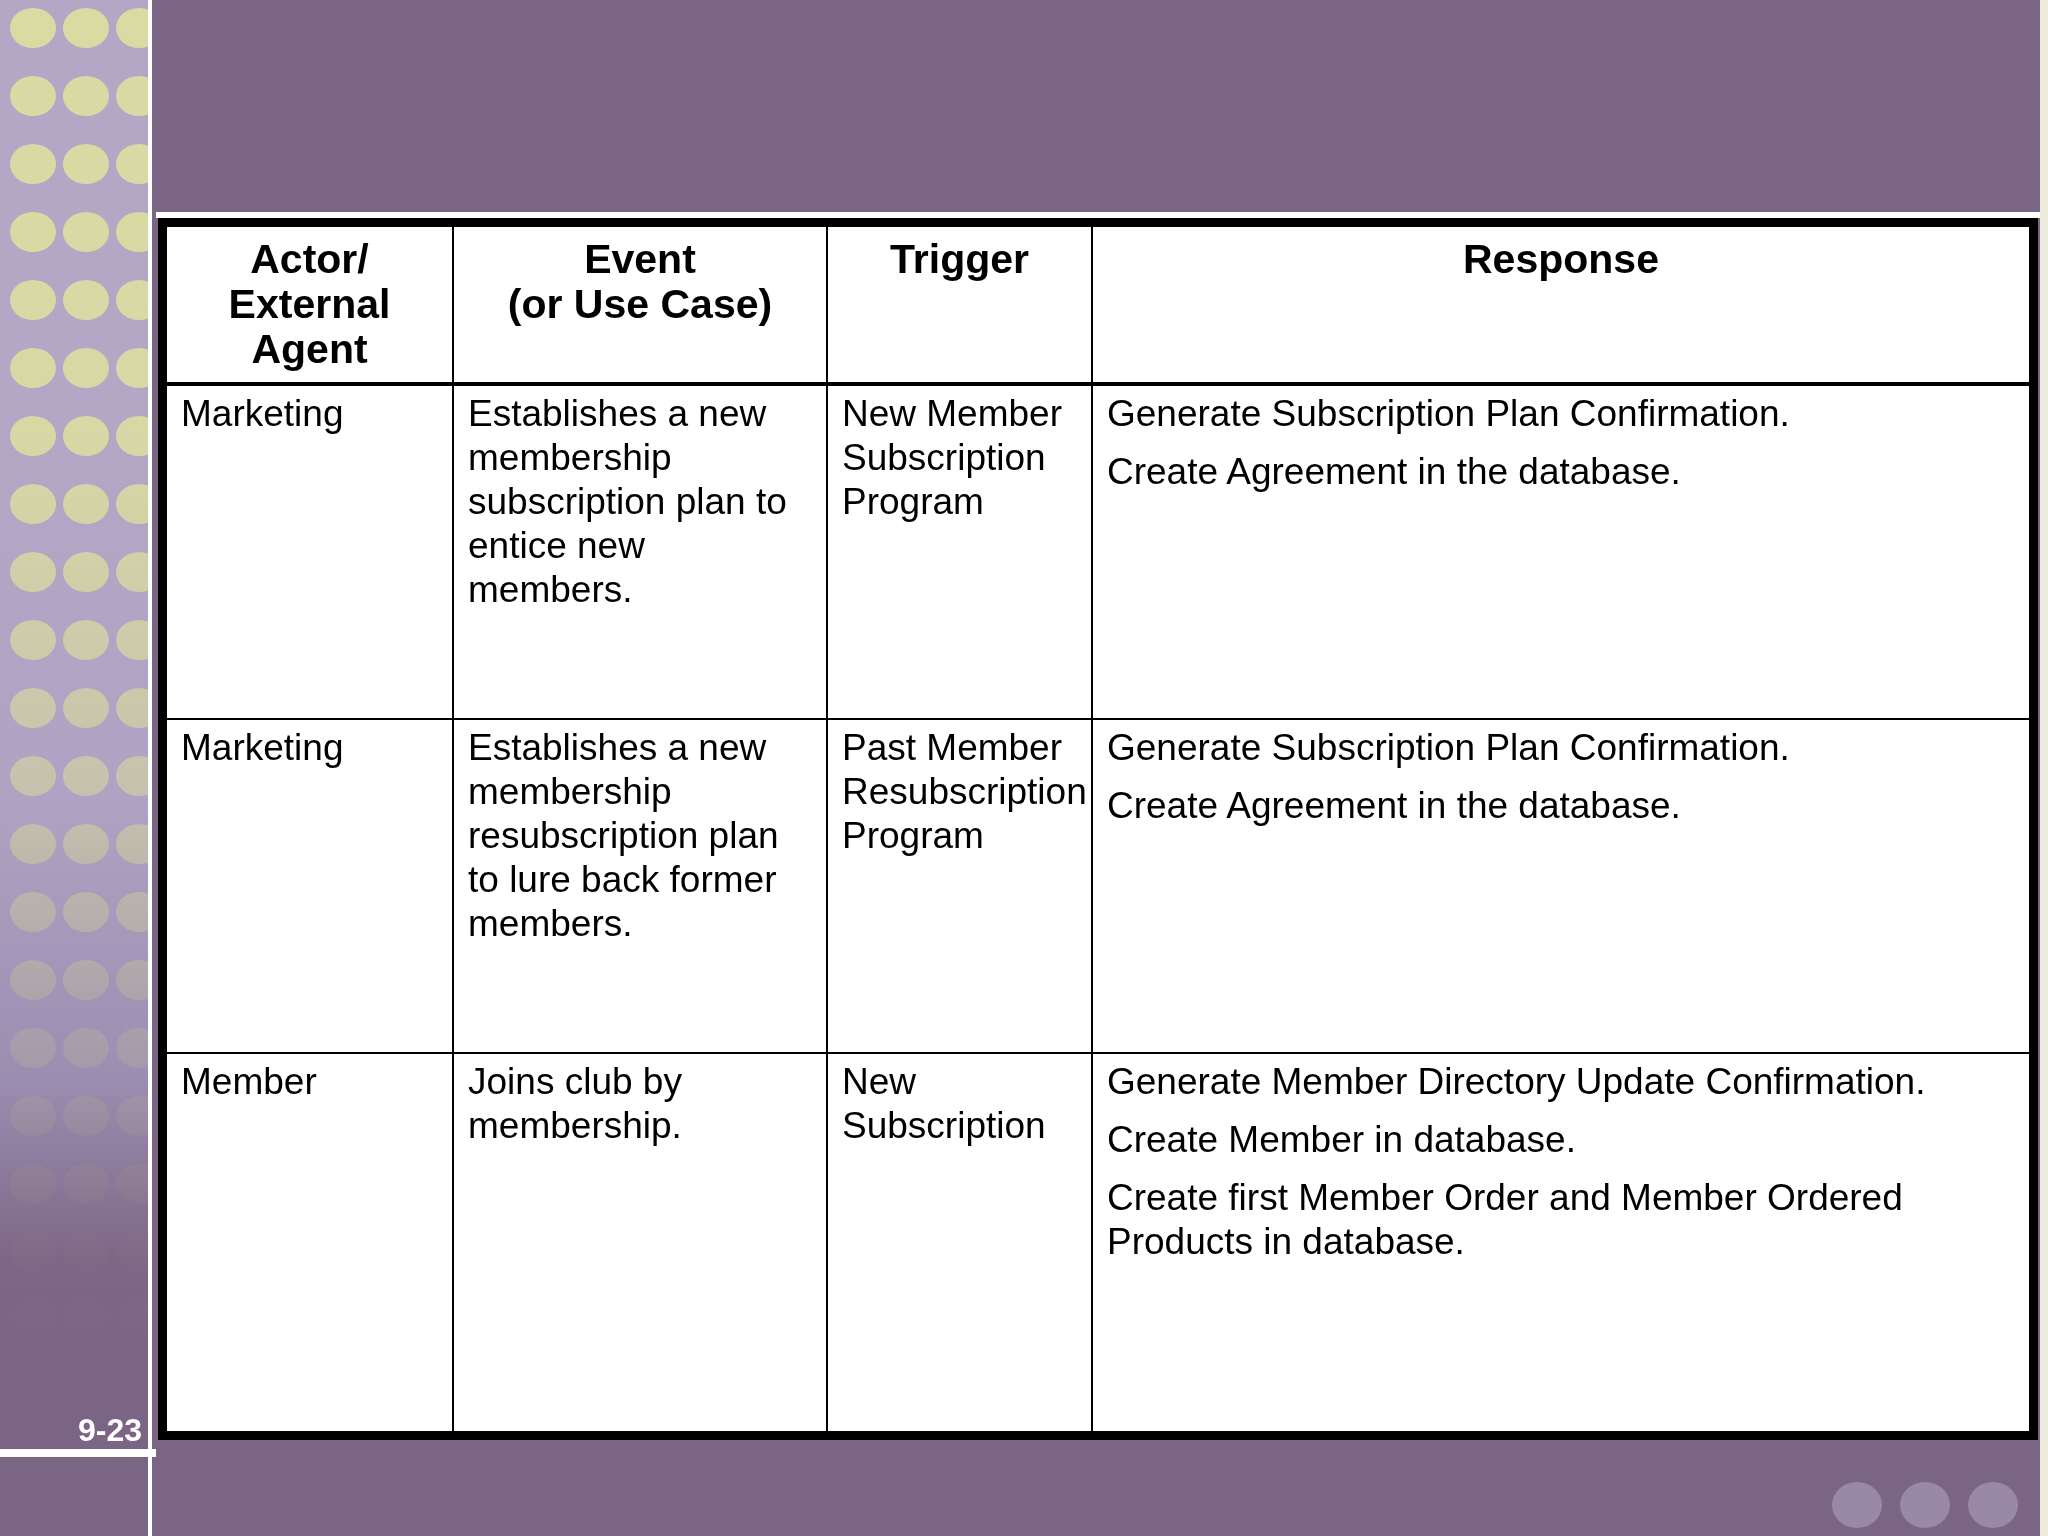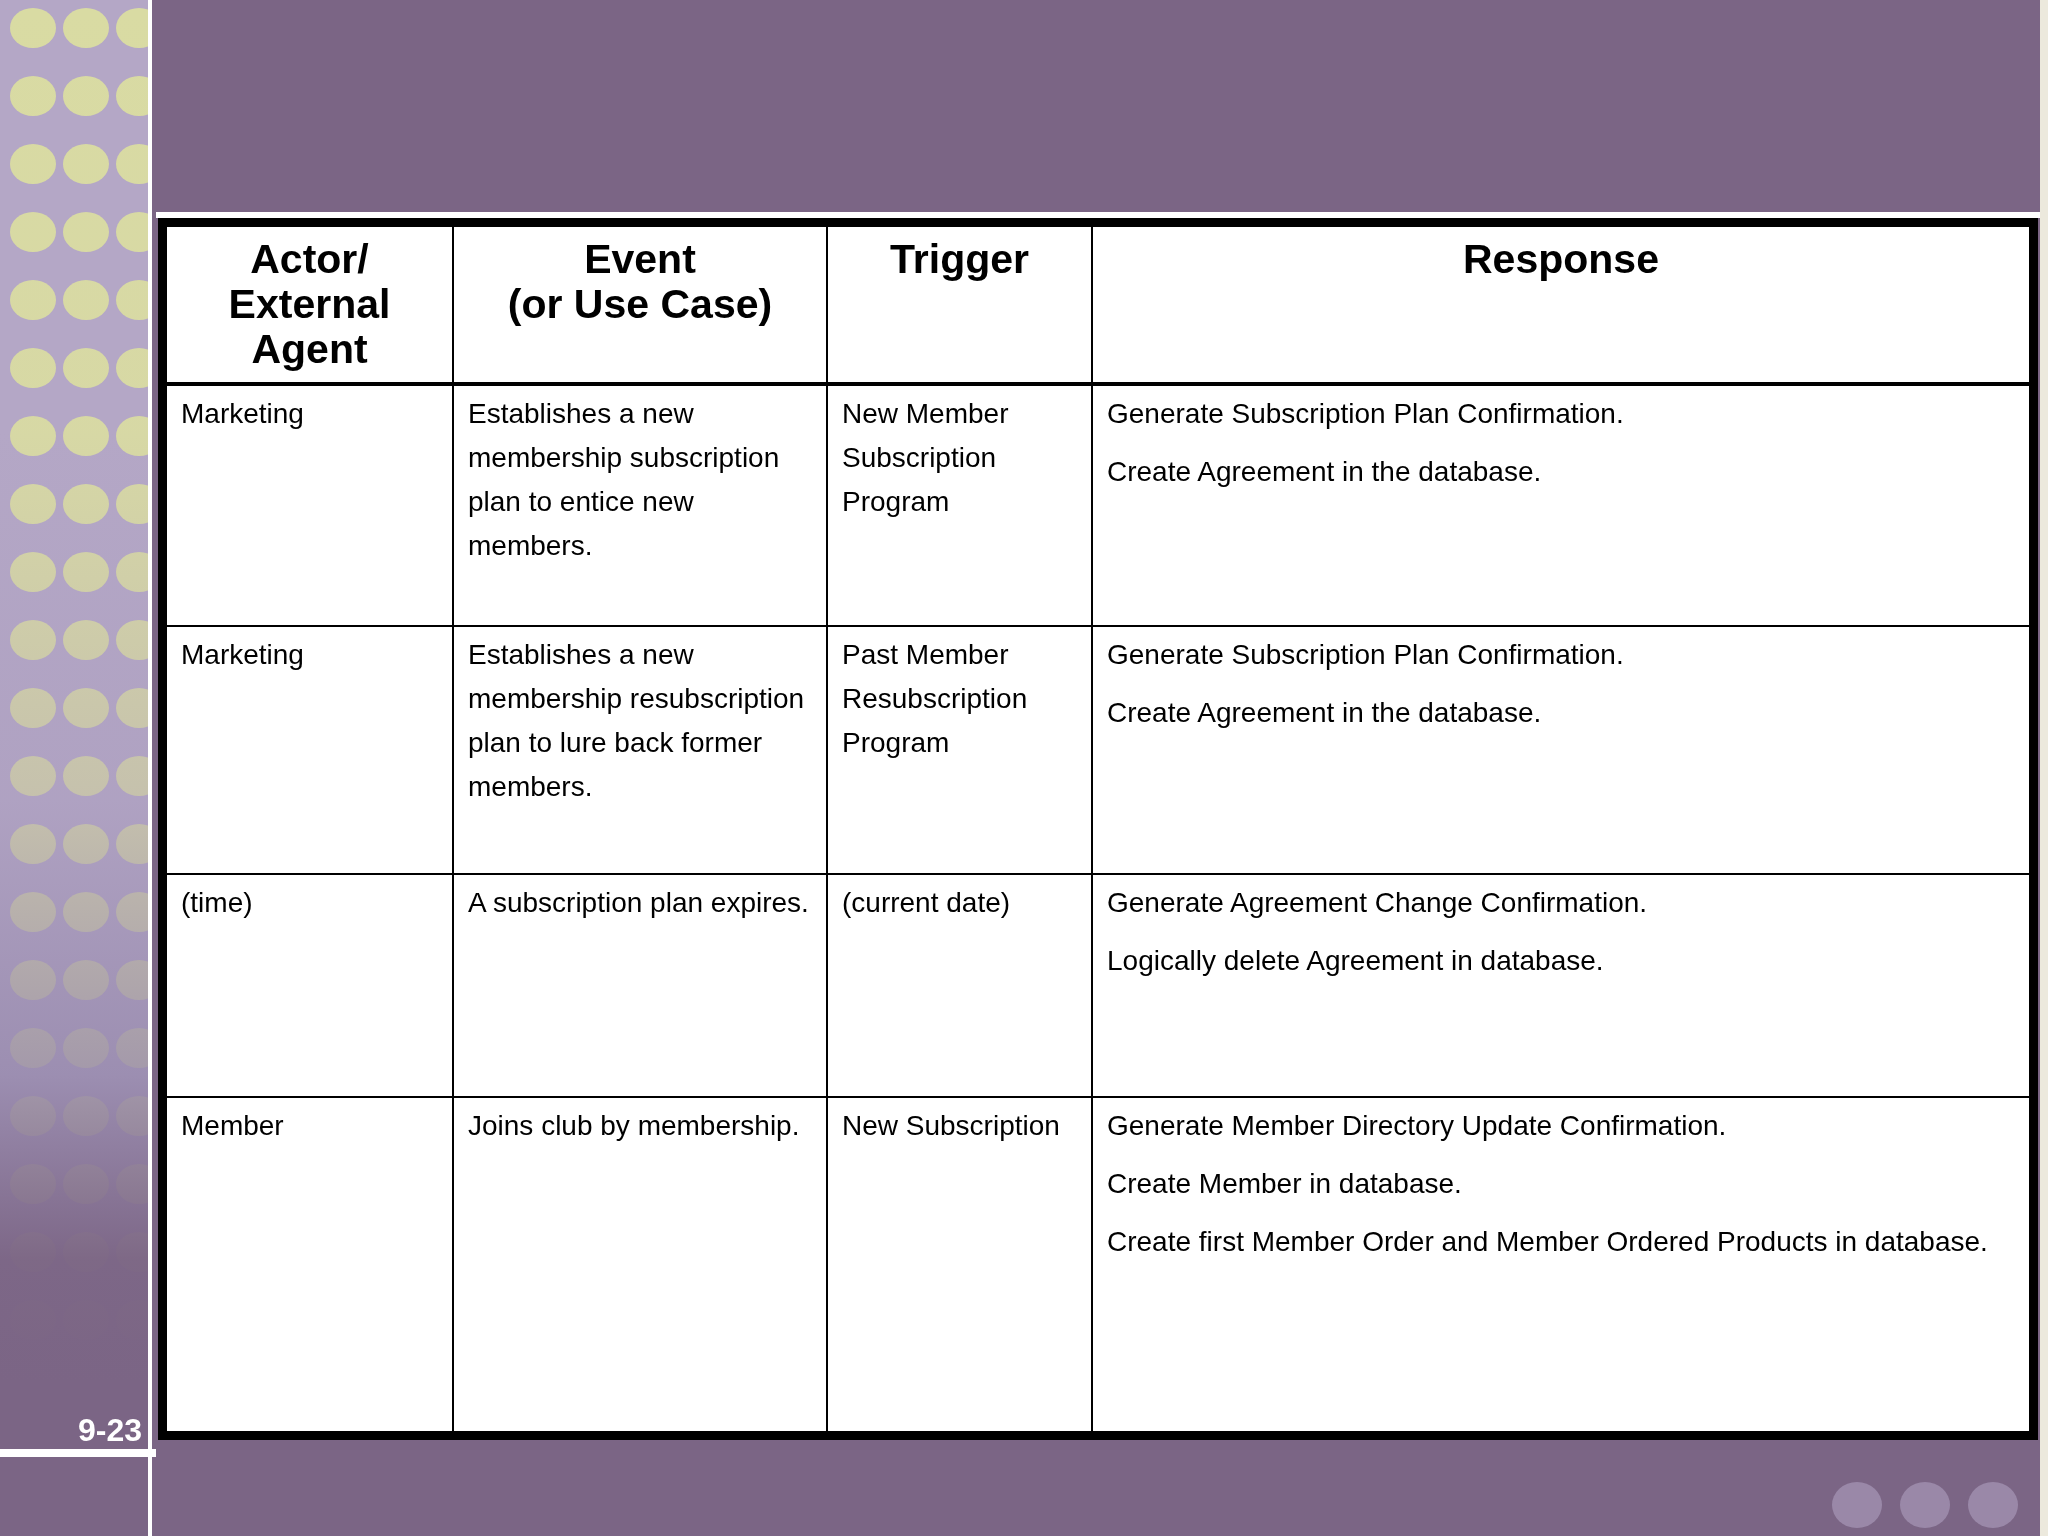--- a/index.html
+++ b/index.html
@@ -126,21 +126,21 @@
     text-align: center;
     font-weight: bold;
     font-size: 41px;
     line-height: 45px;
     border-bottom-width: 4px;
     height: 100px;
     vertical-align: top;
     padding-top: 10px;
   }
   table.uc tbody td {
-    font-size: 28px;
+    font-size: 37px;
     line-height: 44px;
     font-weight: normal;
     text-align: left;
   }
   table.uc tbody tr.r1 { height: 180px; }
   table.uc tbody tr.r2 { height: 200px; }
   table.uc tbody tr.r3 { height: 180px; }
   table.uc tbody tr.r4 { height: 270px; }
 
   .resp-line { margin: 0 6px 0 0; }
@@ -316,29 +316,20 @@
         </tr>
         <tr class="r2">
           <td>Marketing</td>
           <td>Establishes a new membership resubscription plan to lure back former members.</td>
           <td>Past Member Resubscription Program</td>
           <td>
             <div class="resp-line">Generate Subscription Plan Confirmation.</div>
             <div class="resp-line">Create Agreement in the database.</div>
           </td>
         </tr>
-        <tr class="r3">
-          <td>(time)</td>
-          <td>A subscription plan expires.</td>
-          <td>(current date)</td>
-          <td>
-            <div class="resp-line">Generate Agreement Change Confirmation.</div>
-            <div class="resp-line">Logically delete Agreement in database.</div>
-          </td>
-        </tr>
         <tr class="r4">
           <td>Member</td>
           <td>Joins club by membership.</td>
           <td>New Subscription</td>
           <td>
             <div class="resp-line">Generate Member Directory Update Confirmation.</div>
             <div class="resp-line">Create Member in database.</div>
             <div class="resp-line">Create first Member Order and Member Ordered Products in database.</div>
           </td>
         </tr>

